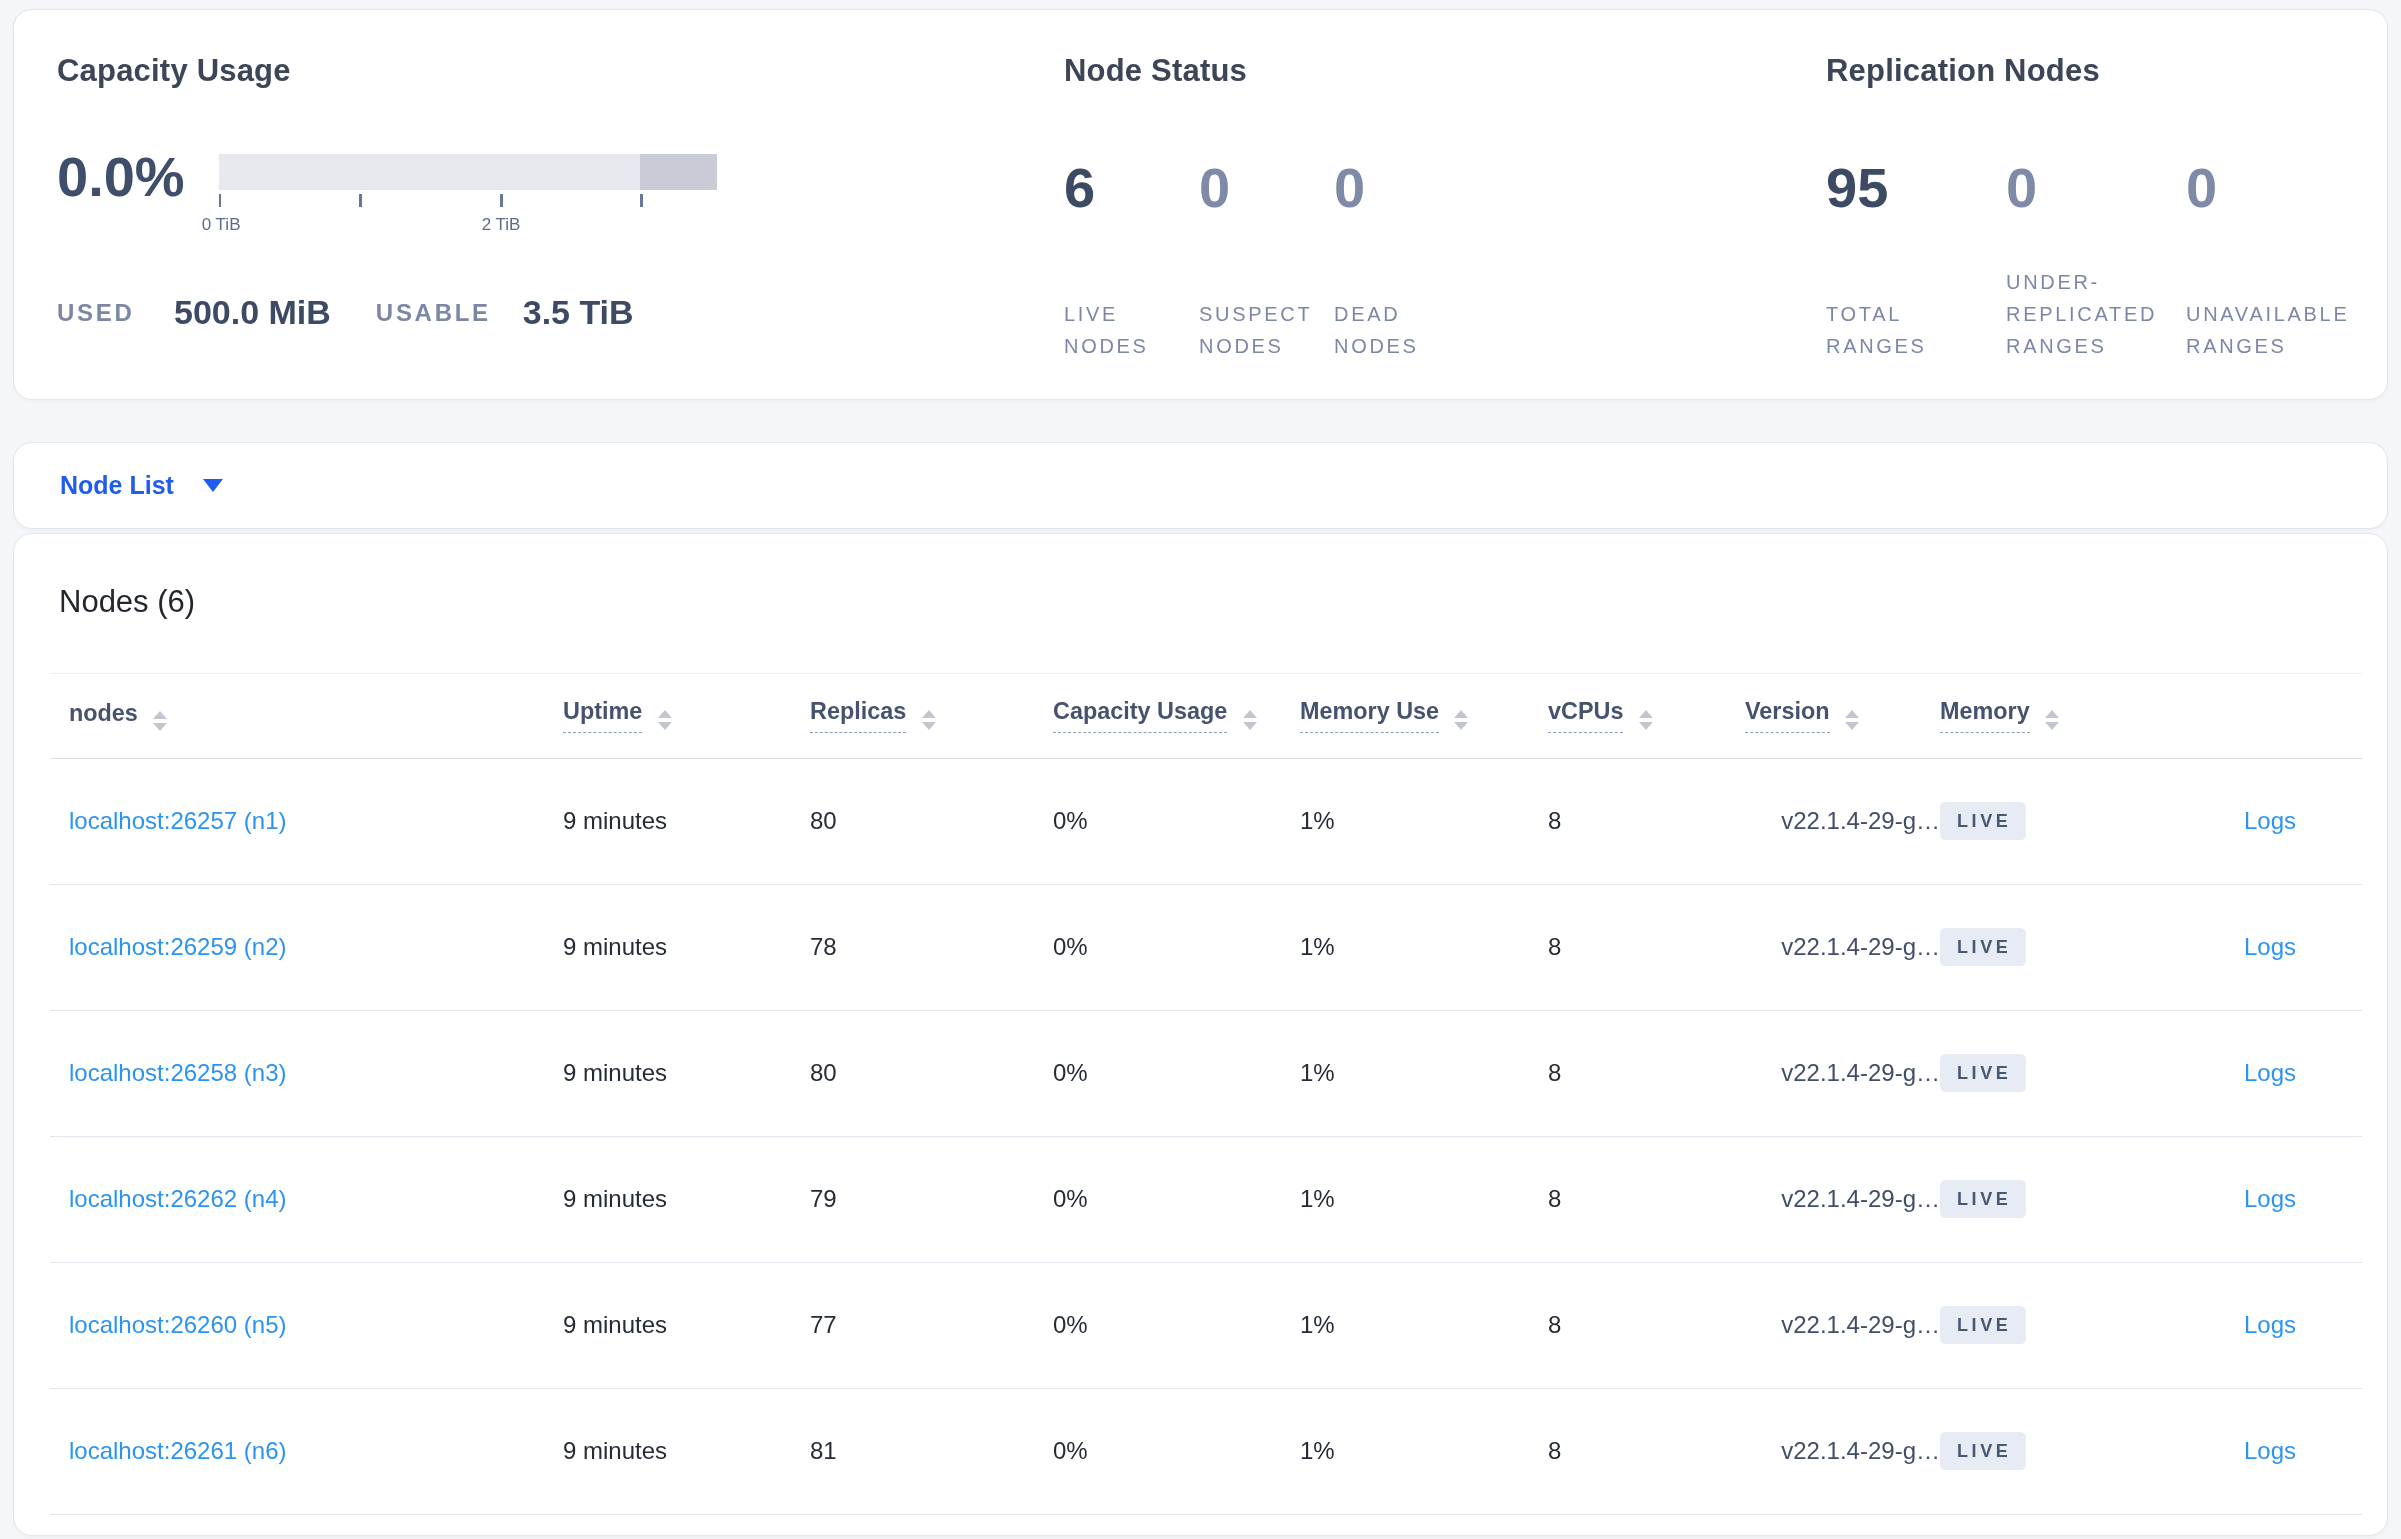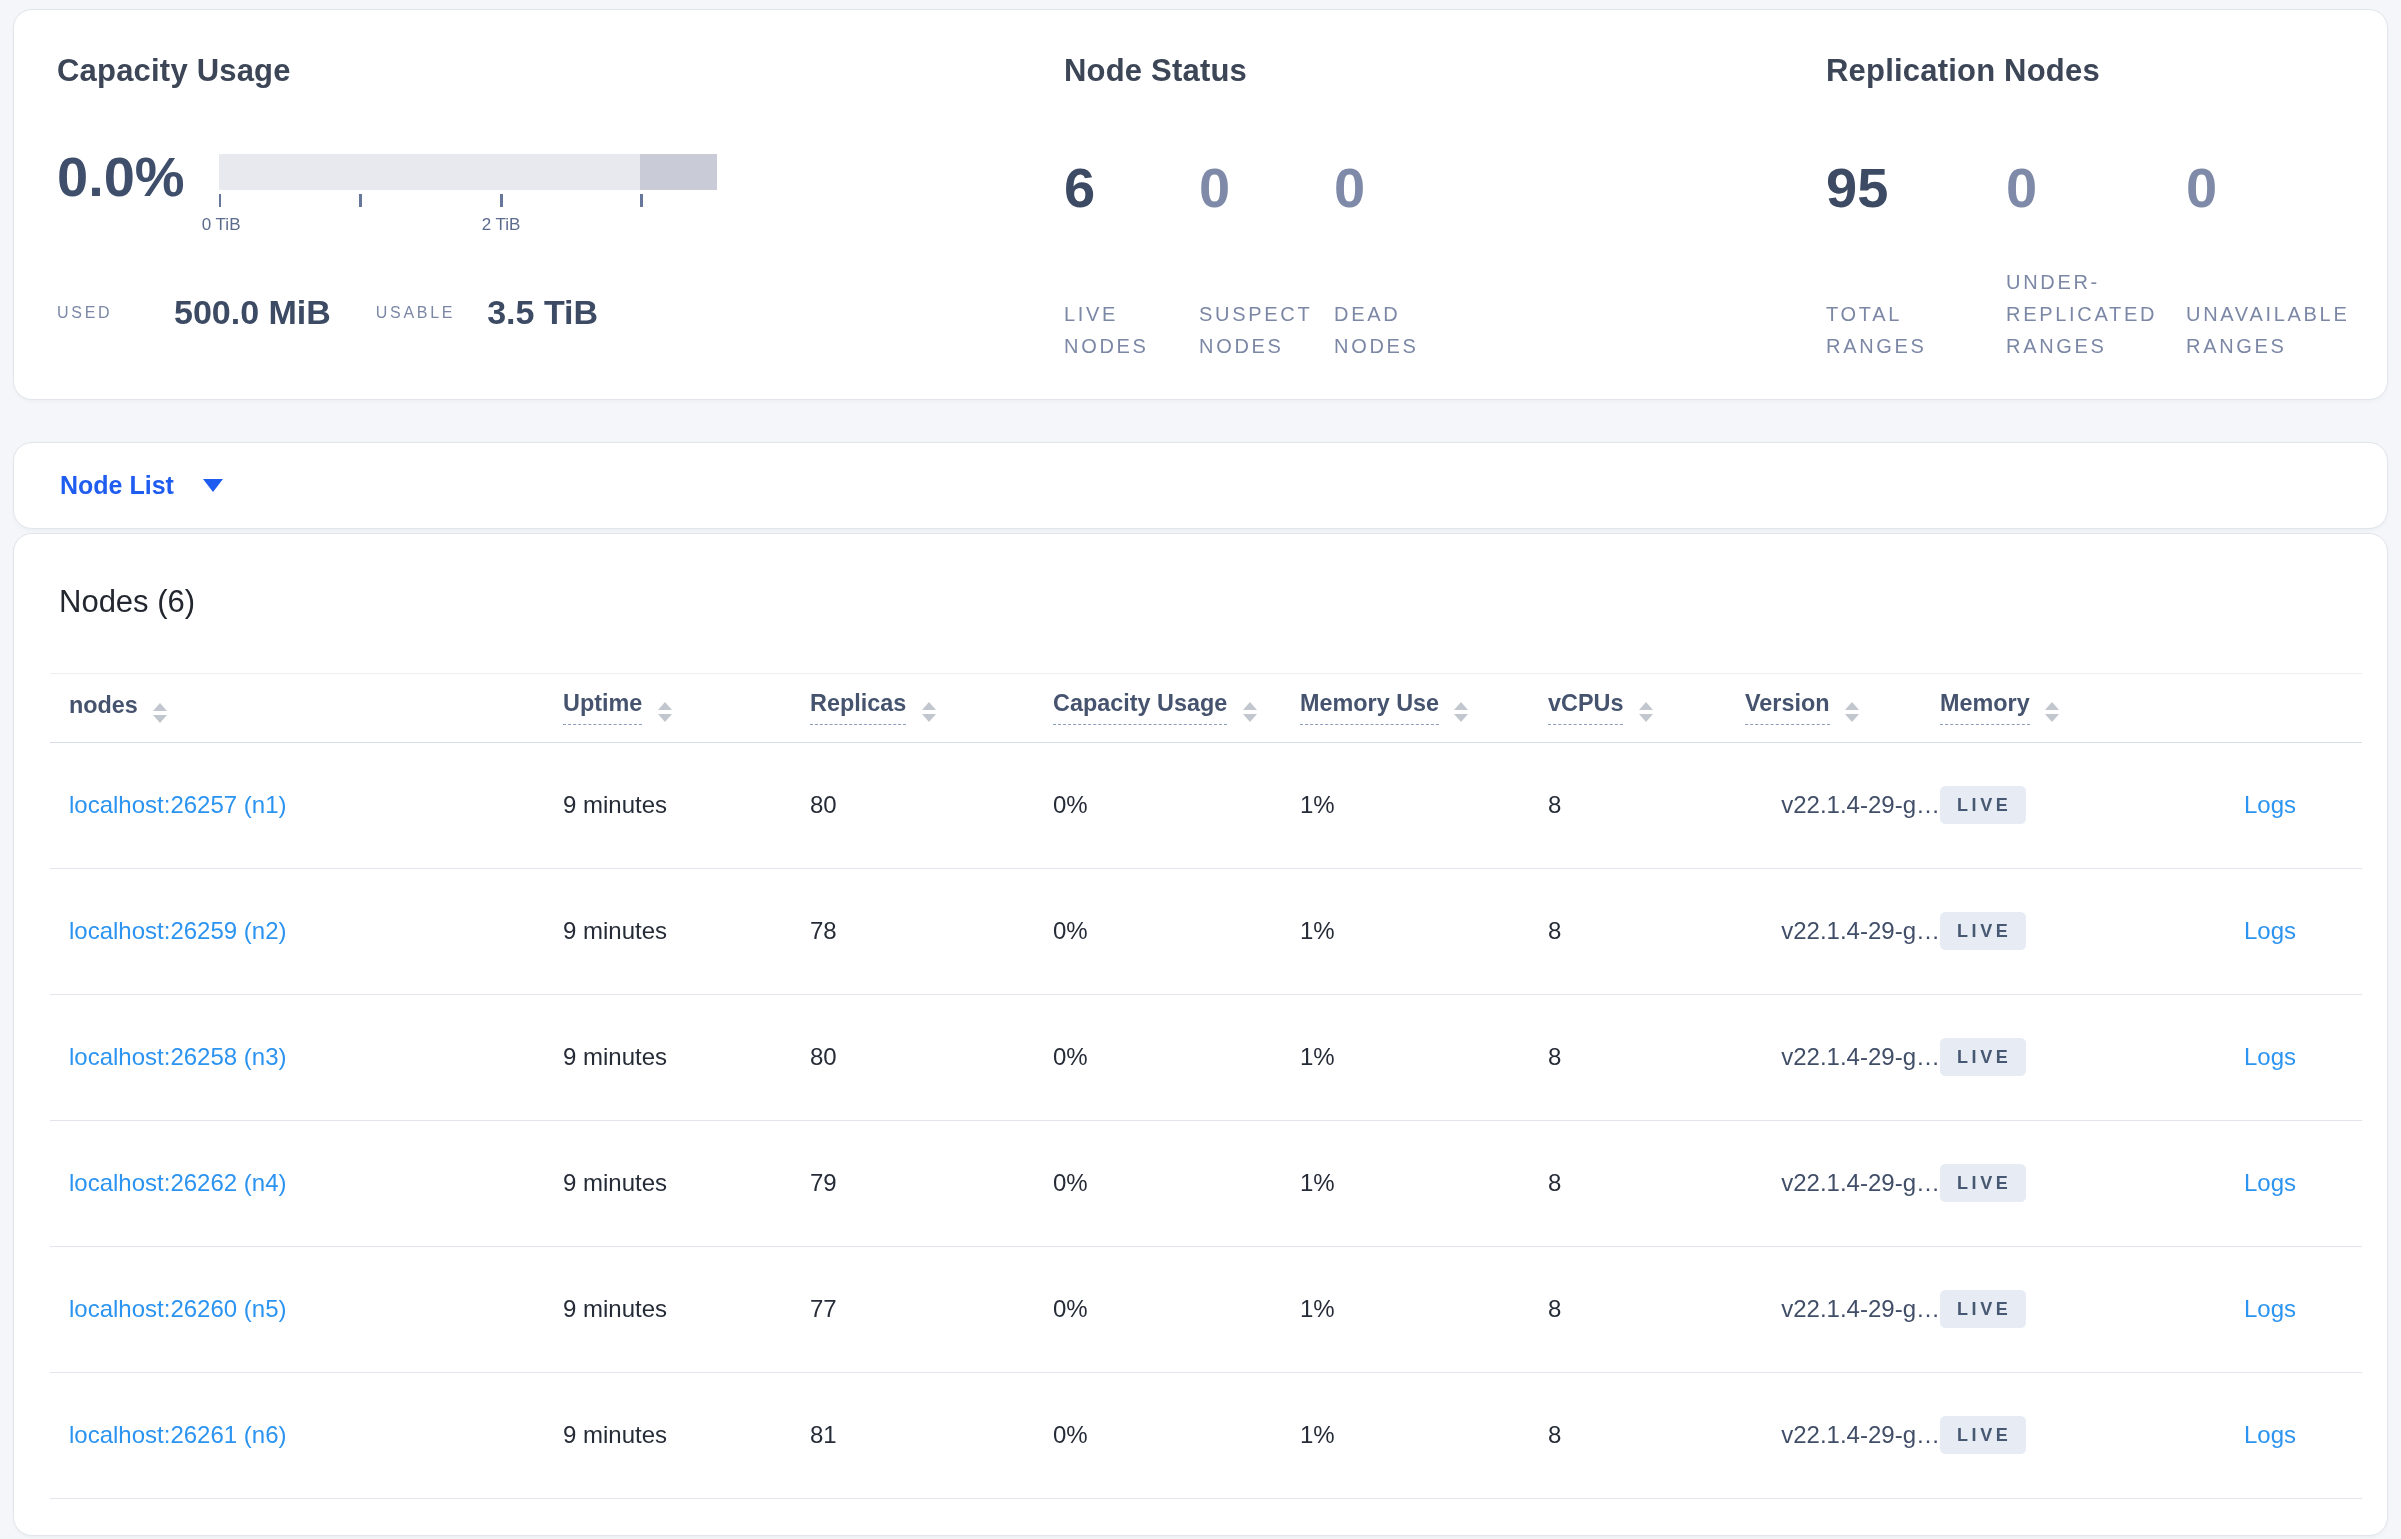--- a/index.html
+++ b/index.html
@@ -26,21 +26,21 @@
 
   .cap-chart-row { display:flex; margin-top:58px; }
   .cap-percent { font-size:56px; font-weight:700; color:#3e4e6b; line-height:59px; }
   .cap-bar-wrap { position:relative; margin-left:34px; margin-top:7.2px; width:498px; }
   .cap-bar { position:relative; width:498px; height:36px; background:#e7e9ee; overflow:hidden; }
   .cap-bar-other { position:absolute; right:0; top:0; height:36px; width:15.3%; background:#c9ccd6; }
   .cap-tick { position:absolute; top:40px; width:2.7px; height:12.6px; background:#67769b; }
   .cap-tick-label { position:absolute; top:61px; transform:translateX(-50%); font-size:17px; color:#5b6b8c; white-space:nowrap; }
 
   .cap-stats-row { display:flex; align-items:center; margin-top:87px; }
-  .stat-caption { font-size:16px; letter-spacing:2.7px; color:#7b87a5; }
+  .stat-caption { font-size:24px; letter-spacing:2.7px; color:#7b87a5;font-weight:bold; }
   .cap-used-label { width:117px; }
   .cap-value { font-size:34px; font-weight:700; color:#3c4a63; }
   .cap-usable-label { margin-left:45px; margin-right:32px; }
 
   .stat-items-row { display:flex; margin-top:69px; }
   .stat-item { display:flex; flex-direction:column; height:204px; }
   .stat-item.w150 { width:135px; }
   .stat-item.w200 { width:180px; }
   .stat-value { font-size:56px; font-weight:700; color:#3d4a63; line-height:59px; }
   .stat-value.muted { color:#7e8aa8; }
@@ -53,21 +53,21 @@
 
   
   .table-card { margin-top:3.6px; height:1003px; padding-top:50px; }
   .table-title { font-size:31px; font-weight:500; color:#23272f; margin-left:45px; }
   .tbl { margin:53px 25px 0 36px; }
   .thead-row, .trow {
     display:grid;
     grid-template-columns:513px 247px 243px 247px 248px 197px 195px 234px 1fr;
     align-items:center;
   }
-  .thead-row { border-top:1.8px solid #edeff3; border-bottom:1.8px solid #d8dce3; height:70px; }
+  .thead-row { border-top:1.8px solid #edeff3; border-bottom:1.8px solid #d8dce3; height:86px; }
   .th { font-size:23.4px; font-weight:600; color:#46536e; white-space:nowrap; }
   .th .th-label { display:inline-block; }
   .th .th-label.dashed { border-bottom:1.8px dashed #8d9dbc; padding-bottom:6.3px; }
   .th:first-child, .trow > .cell:first-child { padding-left:19px; }
   .th:last-child, .trow > .cell:last-child { text-align:right; padding-right:66px; }
   .sort-icon { display:inline-flex; flex-direction:column; gap:4.5px; margin-left:15.3px; vertical-align:1.8px; }
   .sort-icon .up { width:0; height:0; border-left:7.2px solid transparent; border-right:7.2px solid transparent; border-bottom:8px solid #c2c6ce; }
   .sort-icon .down { width:0; height:0; border-left:7.2px solid transparent; border-right:7.2px solid transparent; border-top:8px solid #c2c6ce; }
 
   .trow { height:126px; border-bottom:1.8px solid #e2e5ec; }

